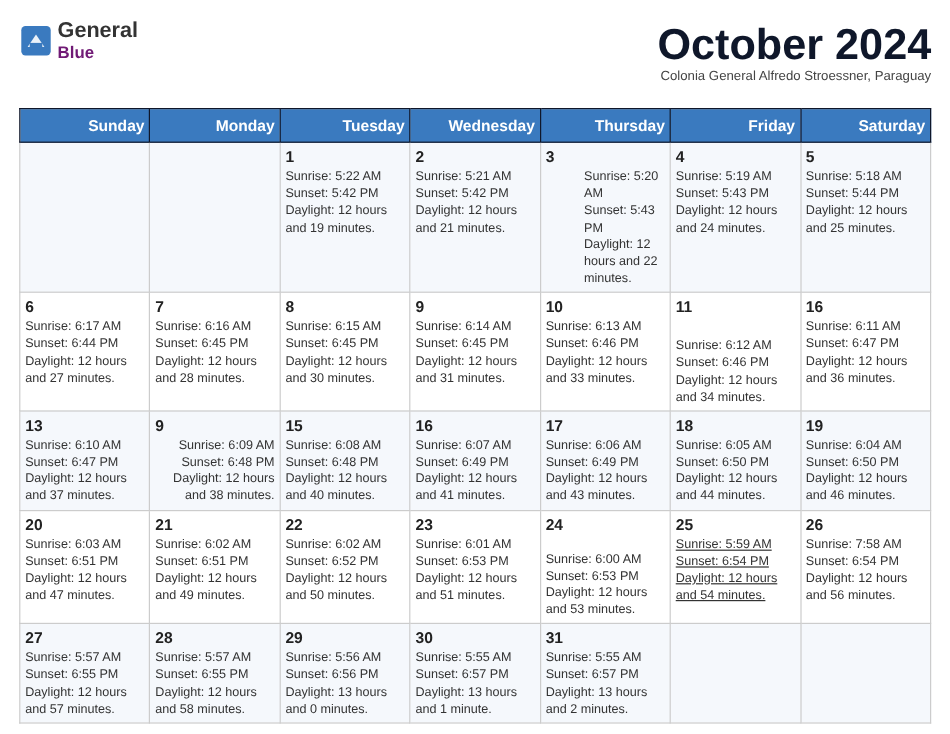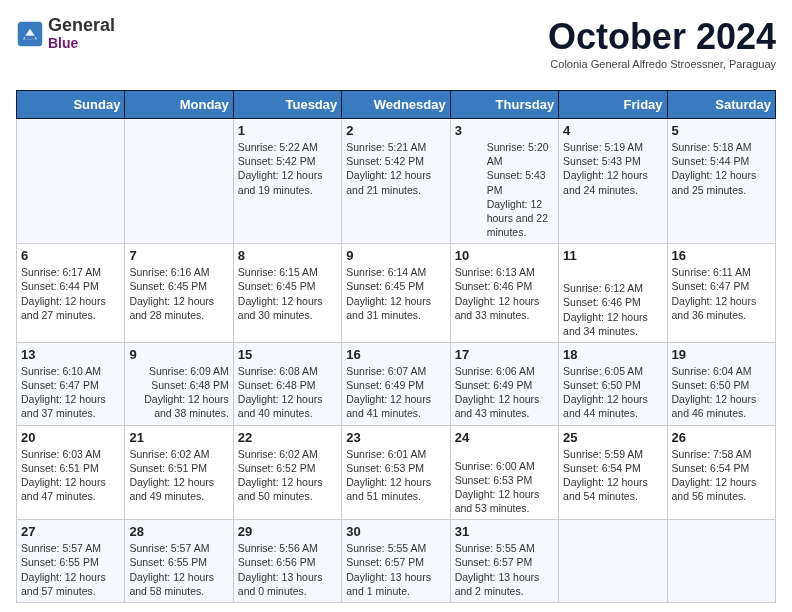--- a/index.html
+++ b/index.html
@@ -276,21 +276,21 @@
 Daylight: 12 hours and 51 minutes.</div>
         </td>
         <td>
           <span class="day-num">24</span>
           <div class="day-info" style="white-space: pre-line; margin-top: 14px;">Sunrise: 6:00 AM
 Sunset: 6:53 PM
 Daylight: 12 hours and 53 minutes.</div>
         </td>
         <td>
           <span class="day-num">25</span>
-          <div class="day-info" style="white-space: pre-line;">Sunrise: 5:59 AM
+          <div class="day-info" style="white-space: pre-line; text-decoration: underline;">Sunrise: 5:59 AM
 Sunset: 6:54 PM
 Daylight: 12 hours and 54 minutes.</div>
         </td>
         <td>
           <span class="day-num">26</span>
           <div class="day-info" style="white-space: pre-line;">Sunrise: 7:58 AM
 Sunset: 6:54 PM
 Daylight: 12 hours and 56 minutes.</div>
         </td>
       </tr>

